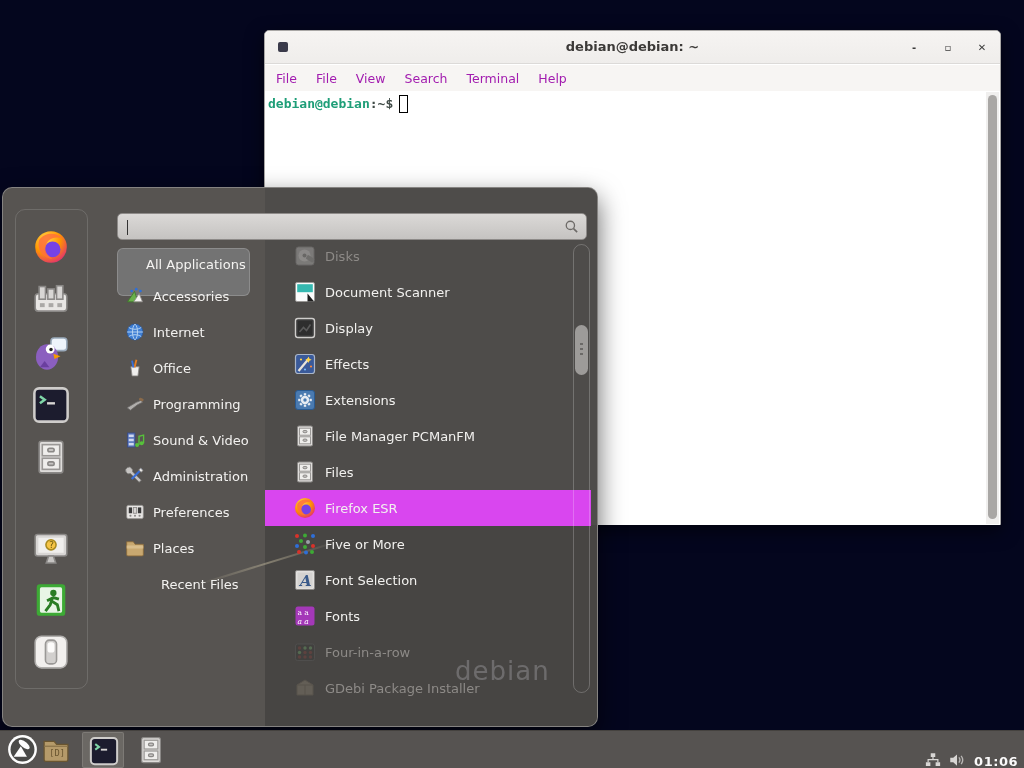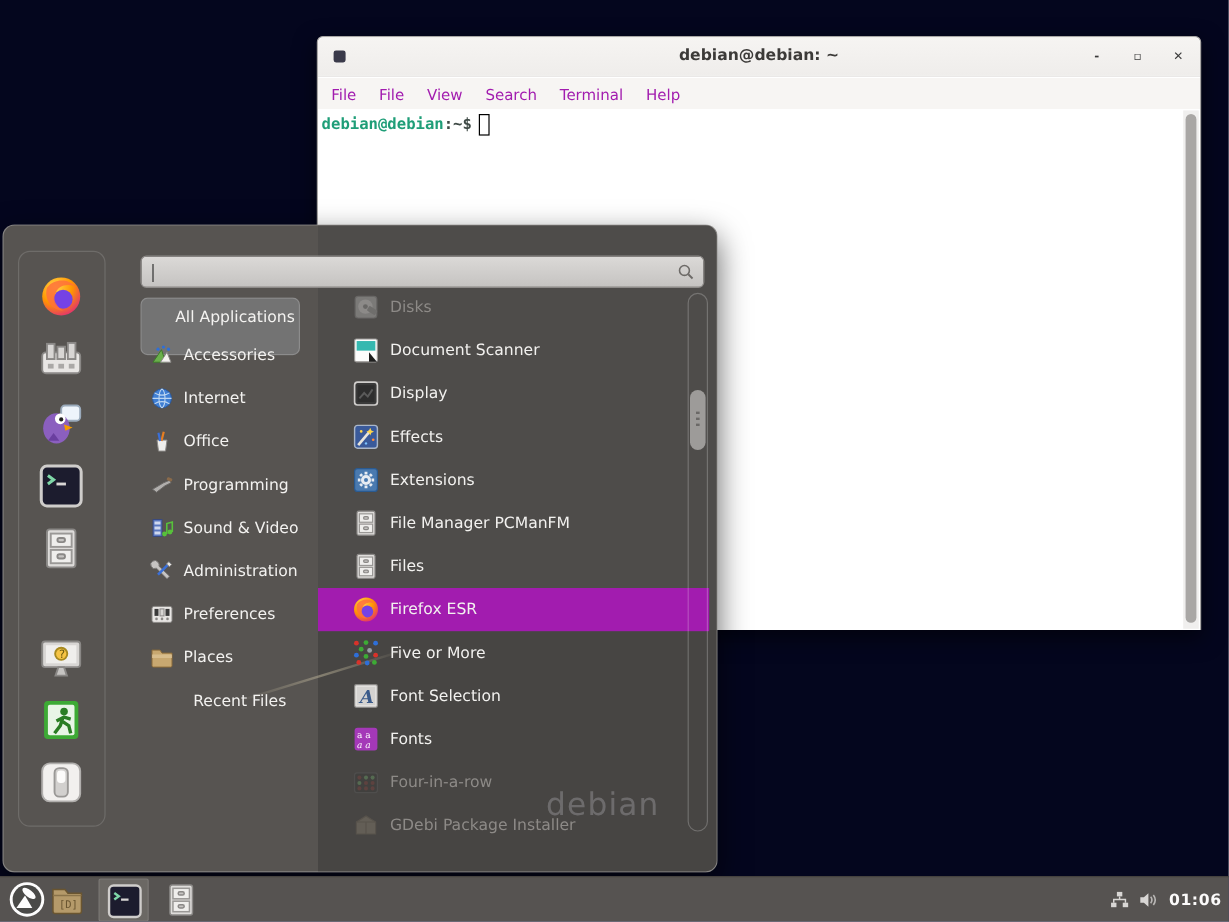--- a/index.html
+++ b/index.html
@@ -66,21 +66,21 @@
 
   .categories { position:absolute; left:112px; top:90px; width:152px; z-index:3; }
   .cat-row { display:flex; align-items:center; height:36px; padding-left:10px; cursor:pointer; }
   .cat-row .icon { width:20px; height:20px; flex:0 0 20px; }
   .cat-row .icon svg { width:100%; height:100%; display:block; }
   .cat-row .label { margin-left:8px; font-size:13px; color:#f3f2f0; white-space:nowrap; }
   .cat-row.no-icon { padding-left:38px; }
 
   .apps { position:absolute; left:262px; top:50px; width:326px; z-index:2; }
   .app-row { display:flex; align-items:center; height:36px; padding-left:28px; cursor:pointer; }
-  .app-row.hover { background:#a21caf; }
+  .app-row.hover { background:#d946ef; }
   .app-row .icon { width:24px; height:24px; flex:0 0 24px; }
   .app-row .icon svg { width:100%; height:100%; display:block; }
   .app-row .label { margin-left:8px; font-size:13px; color:#f2f1ef; white-space:nowrap; }
   .app-row.disabled .label { color:#8d8a87; }
   .app-row.disabled .icon { opacity:.45; filter:grayscale(55%); }
 
   .apps-scrollbar { position:absolute; left:570px; top:56px; width:17px; height:449px;
     border:1px solid rgba(255,255,255,.22); border-radius:9px; z-index:4; }
   .apps-scrollbar .thumb { position:absolute; left:1px; top:80px; width:13px; height:50px;
     background:#9d9b99; border-radius:7px; }
@@ -92,21 +92,21 @@
     background:#565351; border-top:1px solid #45423f; }
   .tb-item { position:absolute; top:4px; width:30px; height:30px; cursor:pointer; }
   .tb-item svg { width:100%; height:100%; display:block; }
   .start-button { left:7px; top:3px; width:31px; height:31px; }
   .tb-folder { left:41px; }
   .task-active { position:absolute; left:82px; top:1px; width:42px; height:36px;
     background:#6b6864; border-radius:2px; border:1px solid rgba(255,255,255,.12); cursor:pointer; }
   .task-active .icon { position:absolute; left:6px; top:3px; width:30px; height:30px; }
   .task-active .icon svg { width:100%; height:100%; }
   .tb-cabinet { left:136px; }
-  .tray { position:absolute; right:4px; top:0; height:38px; display:flex; align-items:center; gap:6px; }
+  .tray { position:absolute; right:4px; top:0; height:38px; display:flex; align-items:flex-end; gap:6px; }
   .tray-icon { width:18px; height:18px; cursor:pointer; }
   .tray-icon svg { width:100%; height:100%; display:block; }
   .clock { font-size:13px; font-weight:bold; color:#fbfafa; padding:0 2px; letter-spacing:.5px; }
 </style>
 </head>
 <body>
 
 <div class="desktop">
 
   <div class="terminal-window">

